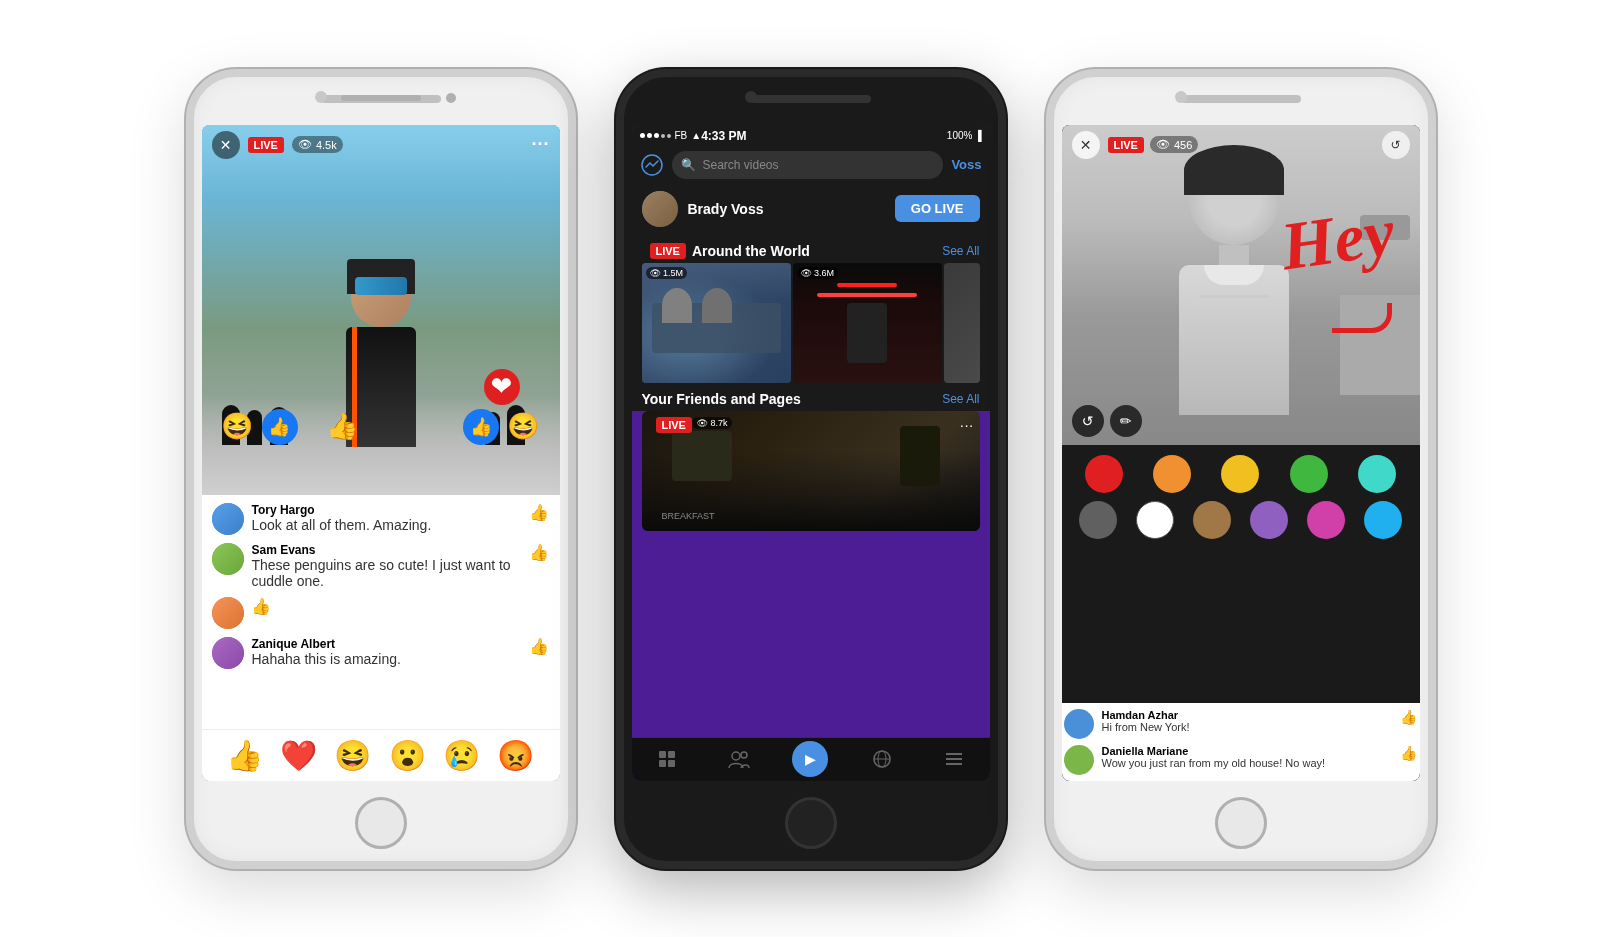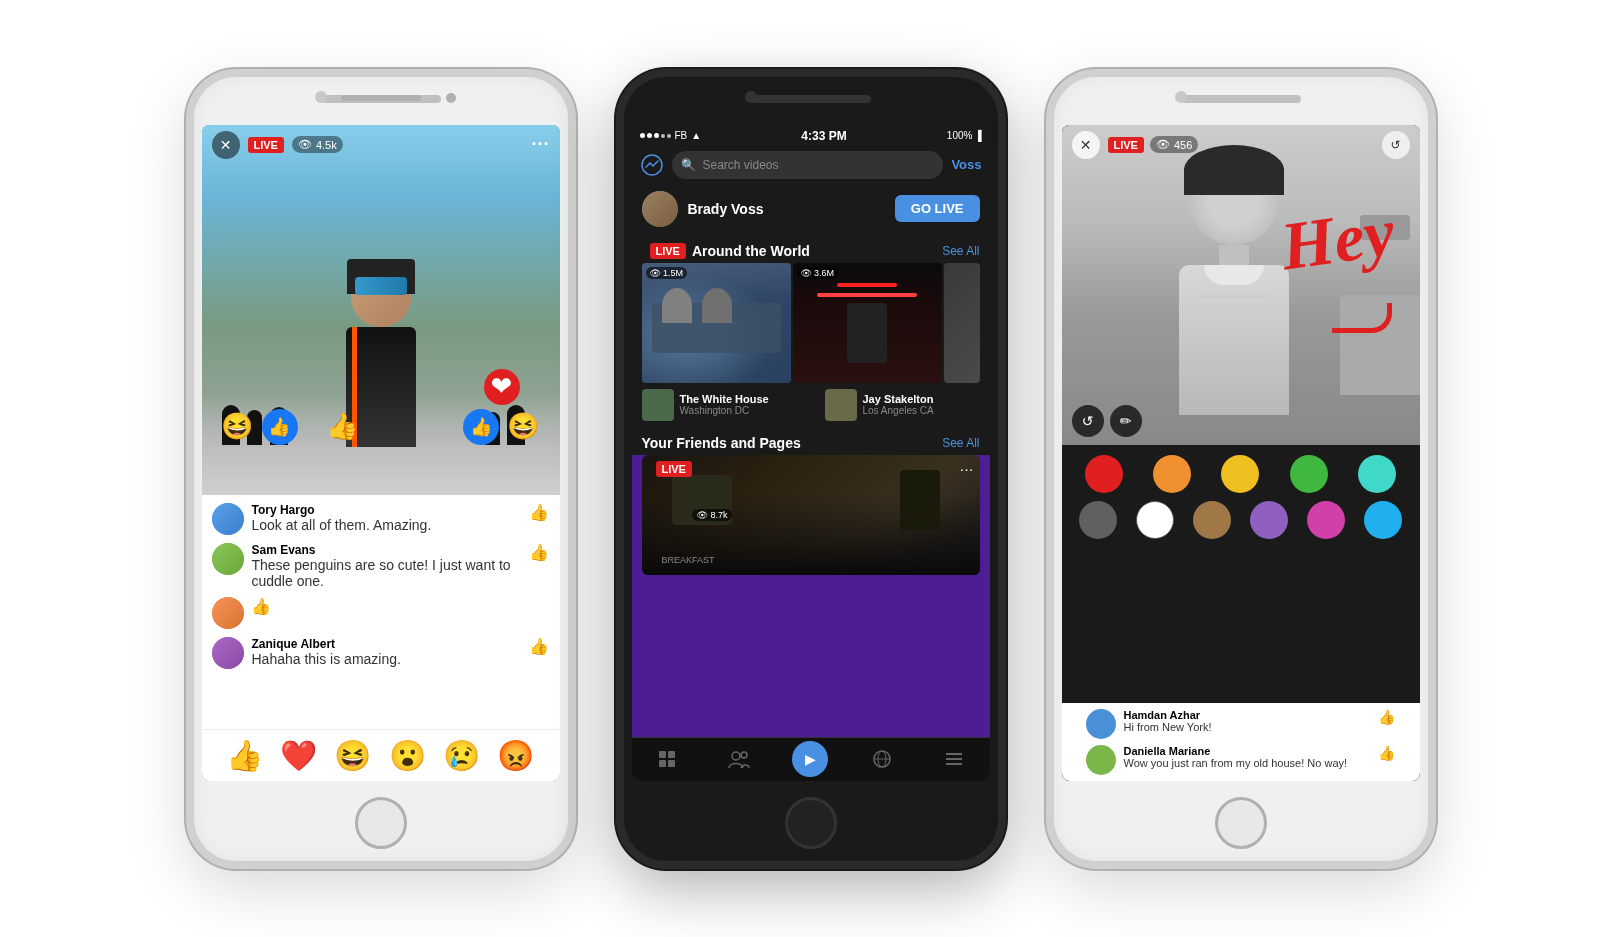--- a/index.html
+++ b/index.html
@@ -287,21 +287,20 @@
       font-size: 10px;
       color: #fff;
     }
     .p2-wifi {
       margin-left: 4px;
       font-size: 10px;
       color: #fff;
     }
     .p2-time {
       flex: 1;
-      text-align: center;
       font-size: 12px;
       font-weight: 600;
       color: #fff;
     }
     .p2-battery {
       font-size: 10px;
       color: #fff;
     }
 
     .p2-nav {
@@ -505,21 +504,20 @@
     }
     .p2-big-viewers {
       position: absolute;
       top: 6px;
       left: 50px;
       background: rgba(0,0,0,0.6);
       color: #fff;
       font-size: 9px;
       padding: 1px 5px;
       border-radius: 8px;
-      margin-top: 48px;
     }
     .p2-big-more {
       position: absolute;
       top: 6px;
       right: 6px;
       color: #fff;
       font-size: 14px;
     }
 
     .p2-bottom-bar {
@@ -671,21 +669,21 @@
     }
     .color-dot {
       width: 38px;
       height: 38px;
       border-radius: 50%;
     }
 
     
     .p3-comments {
       background: #fff;
-      padding: 6px 24px;
+      padding: 6px 2px;
       display: flex;
       flex-direction: column;
       gap: 6px;
     }
     .p3-comment-row {
       display: flex;
       align-items: flex-start;
       gap: 8px;
     }
   </style>
@@ -863,37 +861,20 @@
           </div>
           <div class="p2-thumb-views">
             <span>👁</span>
             <span>3.6M</span>
           </div>
         </div>
 
         <div class="p2-video-thumb p2-video-bg3" style="width:36px;flex:none;"></div>
       </div>
 
-      <div class="p2-channel-row">
-        <div class="p2-channel-info">
-          <div class="p2-channel-thumb" style="background:#4a6a4a;"></div>
-          <div>
-            <div class="p2-channel-name">The White House</div>
-            <div class="p2-channel-loc">Washington DC</div>
-          </div>
-        </div>
-        <div style="width:4px;"></div>
-        <div class="p2-channel-info" style="margin-left:8px;">
-          <div class="p2-channel-thumb" style="background:#6a6a4a;"></div>
-          <div>
-            <div class="p2-channel-name">Jay Stakelton</div>
-            <div class="p2-channel-loc">Los Angeles CA</div>
-          </div>
-        </div>
-      </div>
 
       <div class="p2-friends-section">
         <span class="p2-section-title">Your Friends and Pages</span>
         <span class="p2-see-all">See All</span>
       </div>
 
       <div class="p2-big-video">
         <div class="p2-big-video-bg">
 
           <div style="position:absolute;bottom:0;left:0;right:0;height:80px;background:linear-gradient(180deg,transparent,#0a0a0a);"></div>

